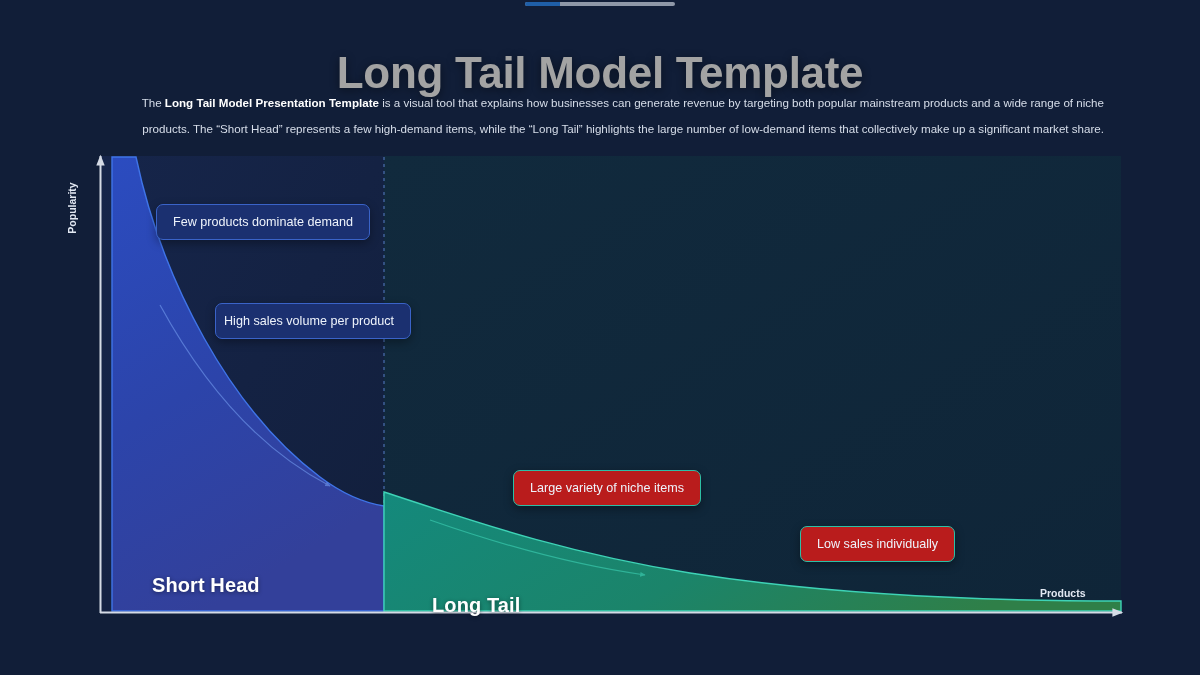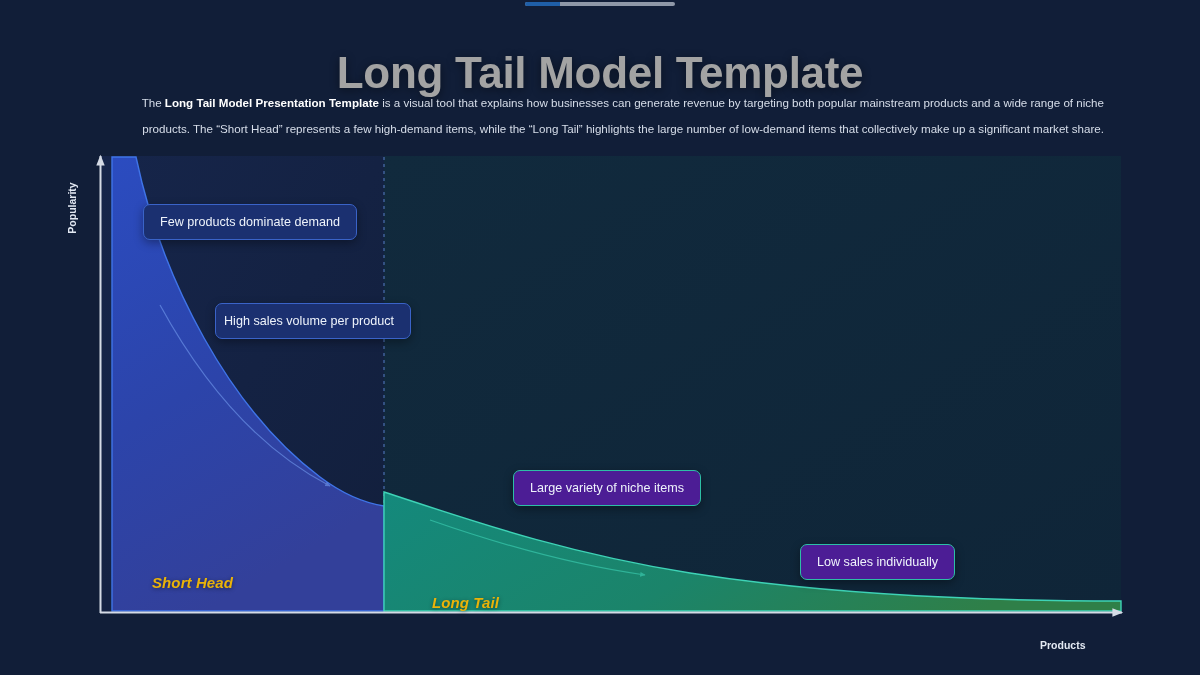--- a/index.html
+++ b/index.html
@@ -93,59 +93,58 @@
     font-size: 12.6px;
     color: #eef3fb;
     white-space: nowrap;
     box-shadow: 0 3px 10px rgba(0,0,0,0.35);
   }
   .callout.blue {
     background: #1b3070;
     border: 1px solid #3a63c8;
   }
   .callout.green {
-    background: #4c1d95;
+    background: #b91c1c;
     border: 1px solid #2dbfa6;
   }
 
-  .c1 { left: 143px; top: 204px; }
+  .c1 { left: 156px; top: 204px; }
   .c2 { left: 215px; top: 303px; padding-left: 8px; }
   .c3 { left: 513px; top: 470px; }
-  .c4 { left: 800px; top: 544px; }
+  .c4 { left: 800px; top: 526px; }
 
   
   .region-label {
     position: absolute;
-    font-size: 15px;
-    font-weight: bold;
-    color: #eab308;
+    font-size: 20px;
+    font-weight: bold;
+    color: #ffffff;
     letter-spacing: 0.1px;
     text-shadow: 0 1px 4px rgba(0,0,0,0.45);
-    font-style: italic;
   }
   .lbl-short { left: 152px; top: 574px; }
   .lbl-long  { left: 432px; top: 594px; }
 
   
   .axis-y {
     position: absolute;
     left: 66px;
     top: 158px;
     width: 100px;
     transform: rotate(-90deg);
     transform-origin: 50px 50px;
     text-align: center;
     font-size: 10.5px;
     font-weight: bold;
     color: #e3e9f3;
   }
   .axis-x {
     position: absolute;
     left: 1040px;
-    top: 639px;
+    top: 587px;
     font-size: 10.5px;
     font-weight: bold;
     color: #e3e9f3;
   }
 </style>
 </head>
 <body>
 
 <div class="slide-bg"></div>
 

